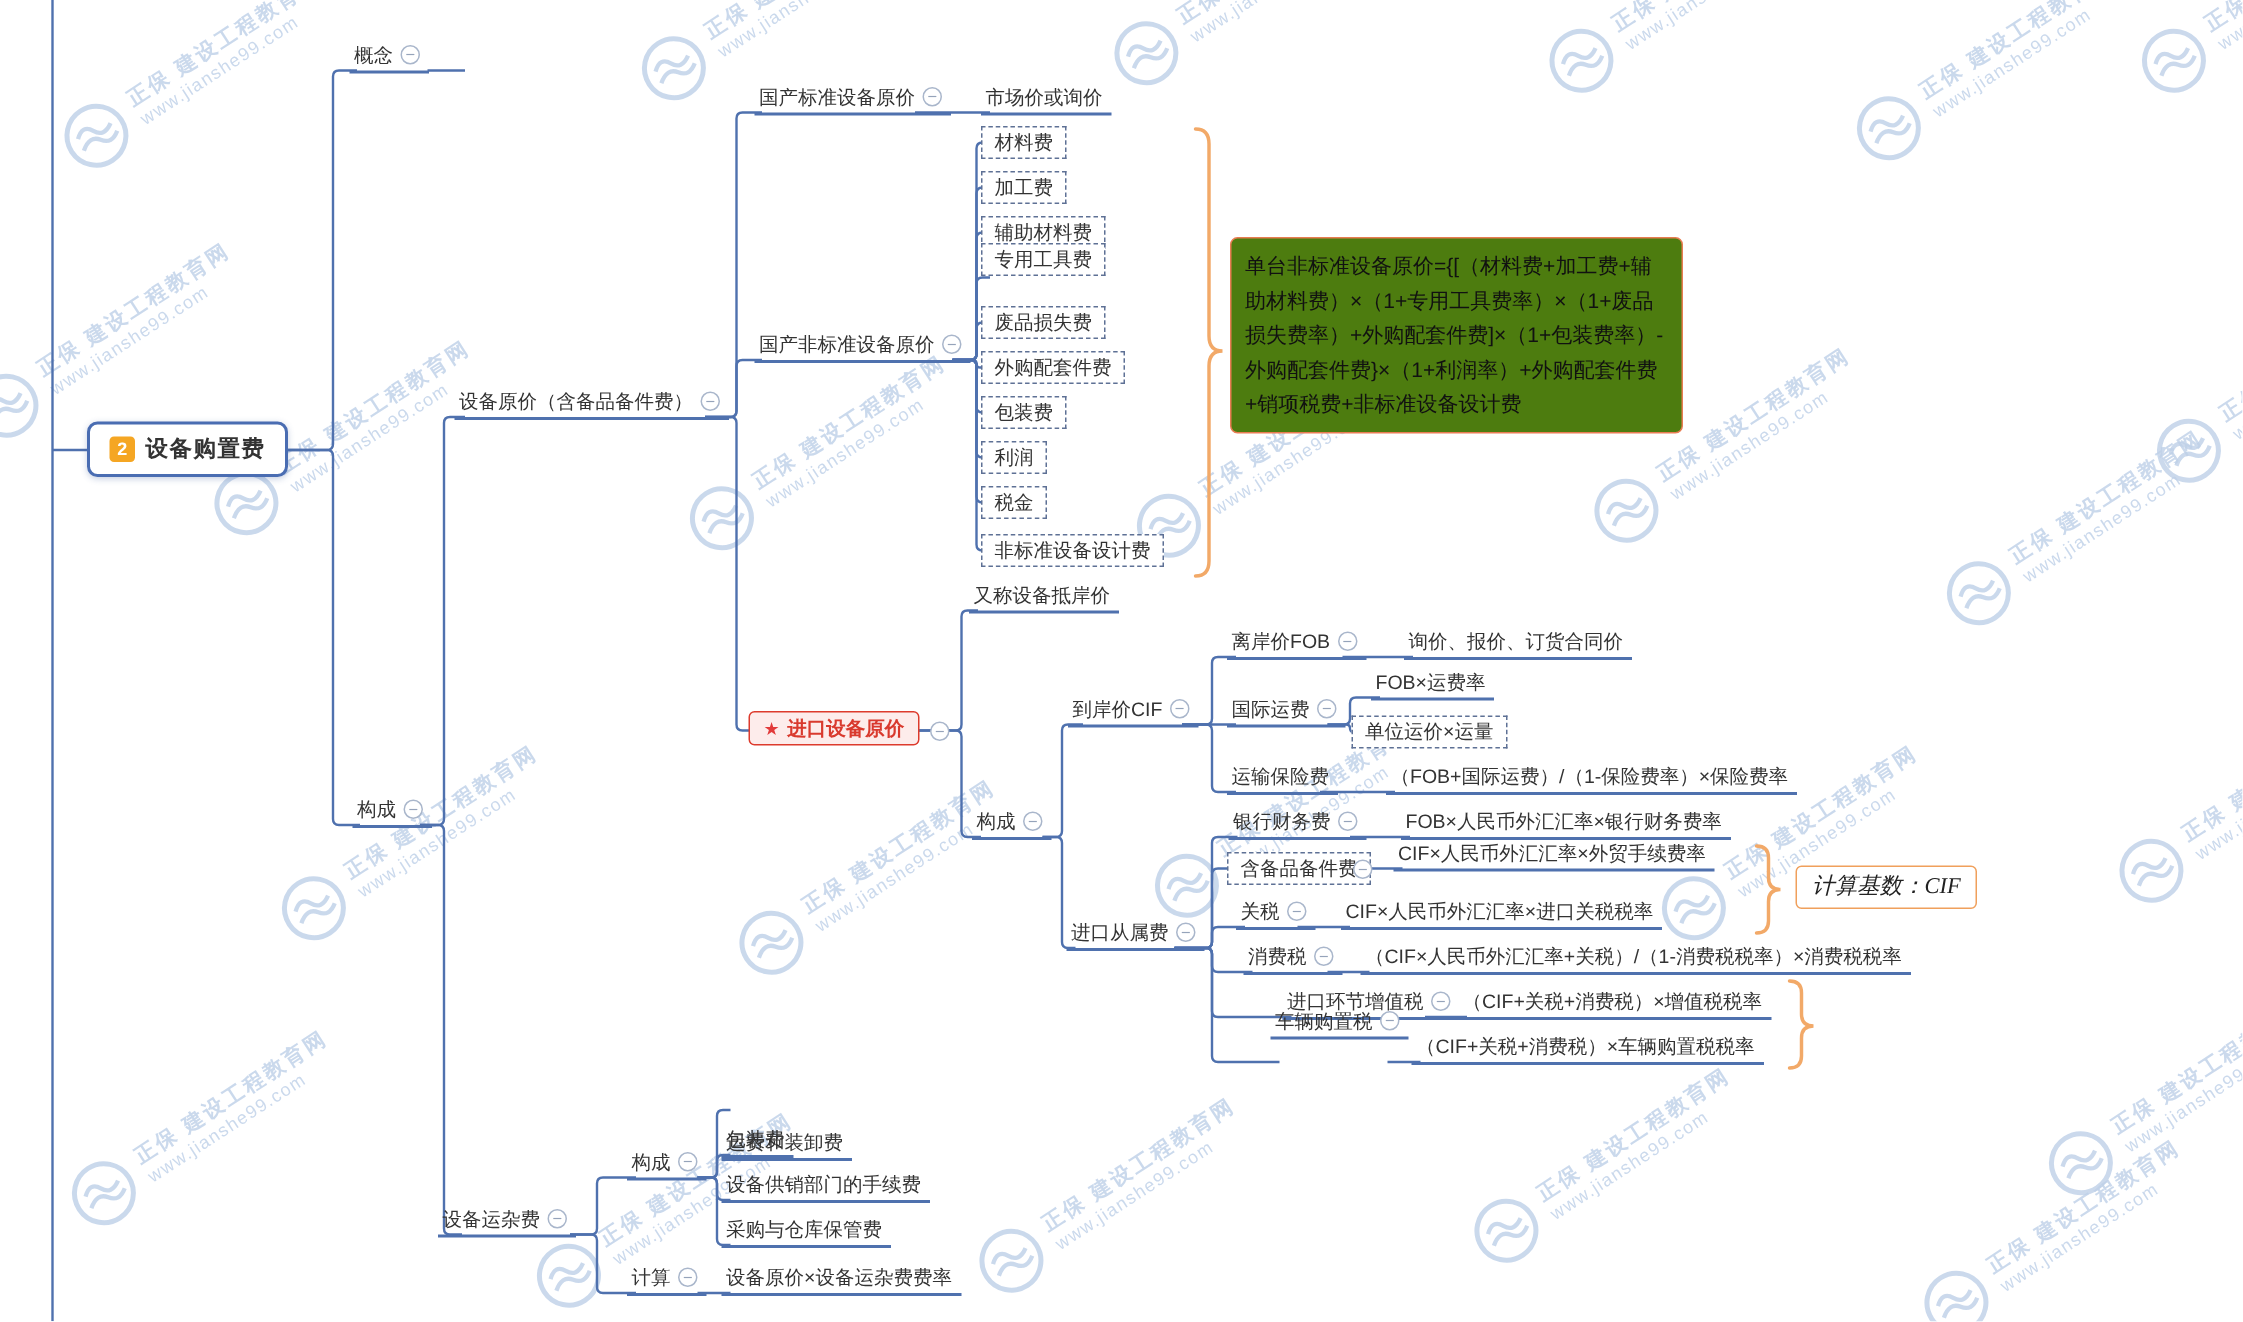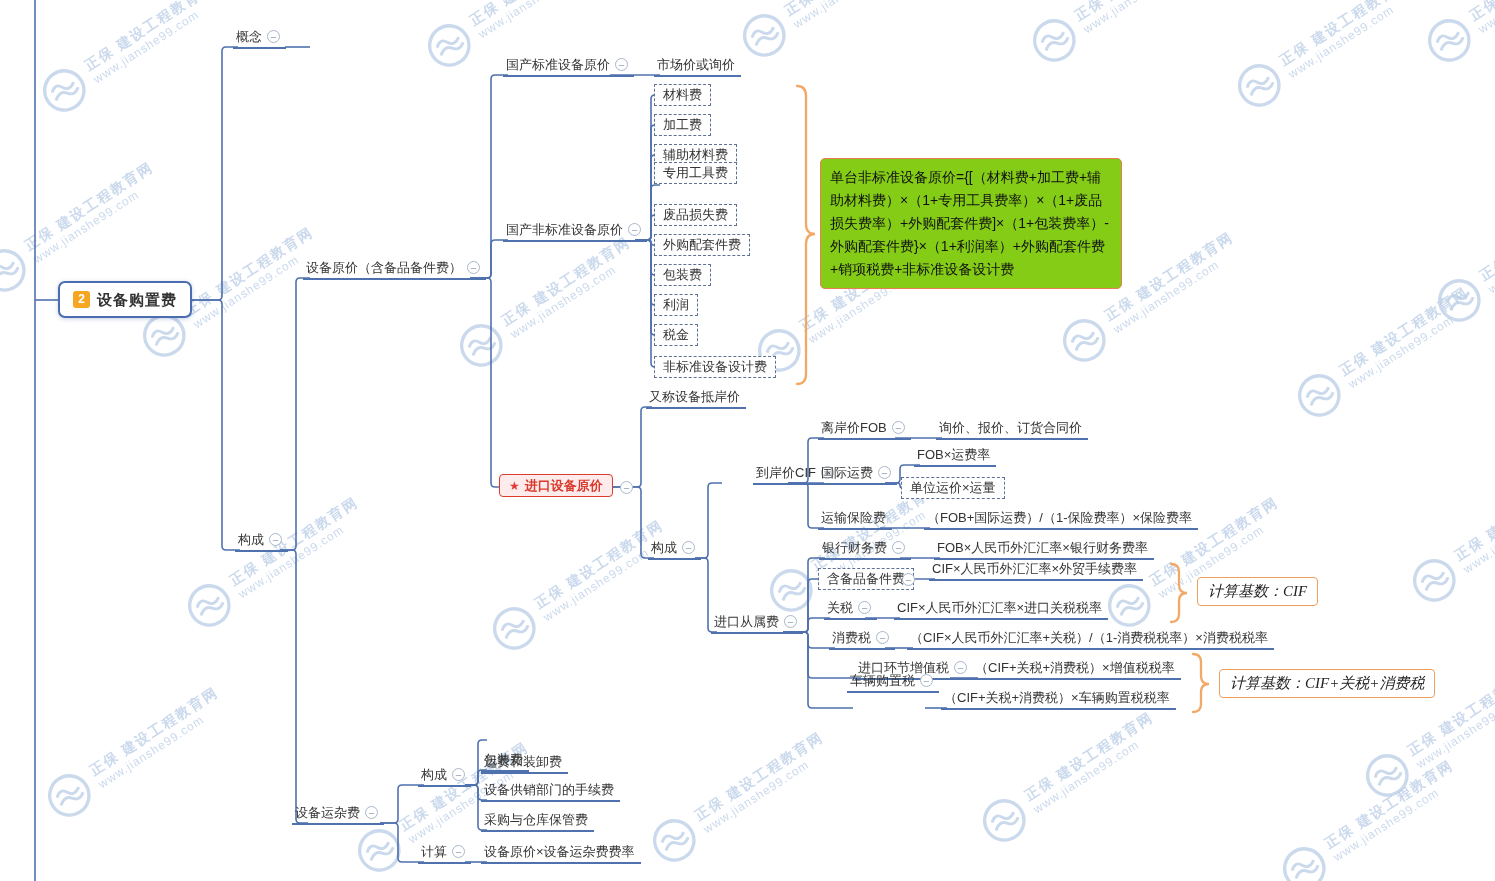--- a/index.html
+++ b/index.html
@@ -35,21 +35,21 @@
   .root-box { display:inline-flex; align-items:center; gap:7px; padding:8px 13px;
               border:2px solid #4a6db2; border-radius:7px; background:#fff;
               box-shadow:0 1px 4px rgba(70,100,160,.3); }
   .badge { flex:none; width:17px; height:17px; background:#f5a623; color:#fff; font-size:12px;
            font-weight:bold; border-radius:3px; display:inline-flex; align-items:center; justify-content:center; }
   .root-label { font-size:15px; font-weight:bold; color:#333; letter-spacing:1px;text-align:right; }
   .import-box { display:inline-flex; align-items:center; gap:5px; border:1.5px solid #dd3b2d;
                 background:#fdeceb; border-radius:4px; padding:3px 9px; color:#d93a2e; font-weight:bold; }
   .star { color:#e23a3a; font-size:12px; line-height:12px; }
   .formula-box { width:302px; white-space:normal; border:1.5px solid #e87c52; border-radius:5px;
-                 background:#84cc16; padding:7px 9px; font-size:14px; line-height:23px; color:#111; }
+                 background:#4d7c0f; padding:7px 9px; font-size:14px; line-height:23px; color:#111; }
   .note-box { border:1.5px solid #f0a05c; border-radius:4px; background:#fff; padding:4px 10px 5px;
               font-style:italic; font-family:"Liberation Serif","DejaVu Serif",serif;
               font-size:15px; line-height:18px; color:#222; }
 </style>
 </head>
 <body>
 
 <div class="canvas">
 
   <div class="wm-layer" id="wm-layer">
@@ -404,21 +404,21 @@
     <span class="star">★</span>
     <span>进口设备原价</span>
   </div>
   <span class="mi mi-free" style="left:620px;top:481px">−</span>
 
   <div class="node uline" style="left:648px;top:538px">
     <span>构成</span>
     <span class="mi">−</span>
   </div>
 
-  <div class="node uline" style="left:753px;top:463px">
+  <div class="node uline" style="left:712px;top:463px">
     <span>到岸价CIF</span>
     <span class="mi">−</span>
   </div>
 
   <div class="node uline" style="left:818px;top:418px">
     <span>离岸价FOB</span>
     <span class="mi">−</span>
   </div>
   <div class="node uline" style="left:936px;top:418px">询价、报价、订货合同价</div>
 
@@ -467,21 +467,20 @@
   </div>
   <div class="node uline" style="left:972px;top:658px">（CIF+关税+消费税）×增值税税率</div>
 
   <div class="node uline" style="left:847px;top:671px">
     <span>车辆购置税</span>
     <span class="mi">−</span>
   </div>
   <div class="node uline" style="left:941px;top:688px">（CIF+关税+消费税）×车辆购置税税率</div>
 
   <div class="node note-box" style="left:1197px;top:577px">计算基数：CIF</div>
-  <div class="node note-box" style="left:1219px;top:669px">计算基数：CIF+关税+消费税</div>
 
   <div class="node uline" style="left:292px;top:803px">
     <span>设备运杂费</span>
     <span class="mi">−</span>
   </div>
 
   <div class="node uline" style="left:418px;top:765px">
     <span>构成</span>
     <span class="mi">−</span>
   </div>

